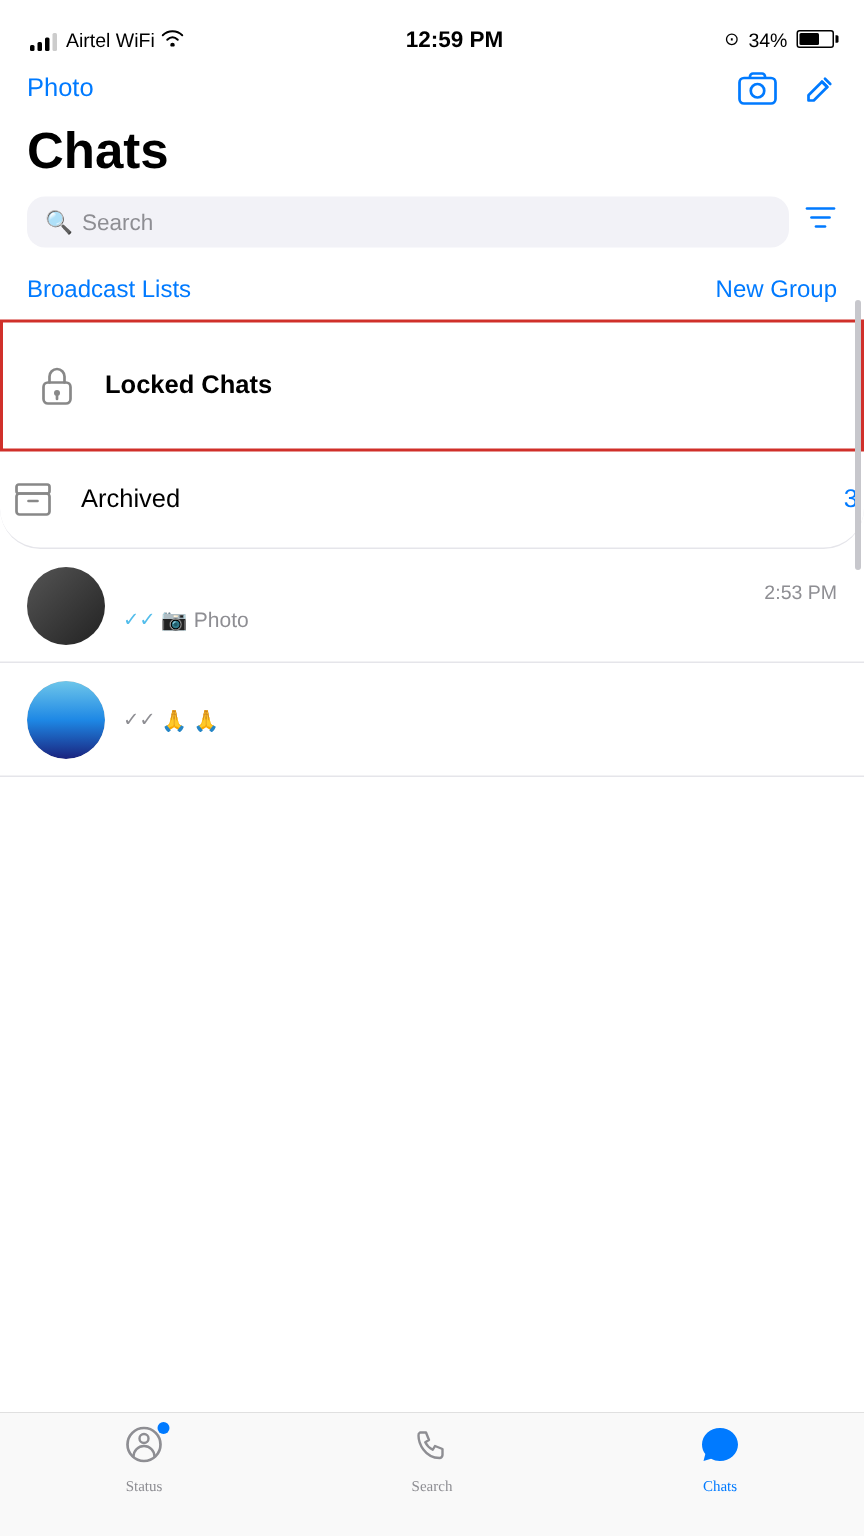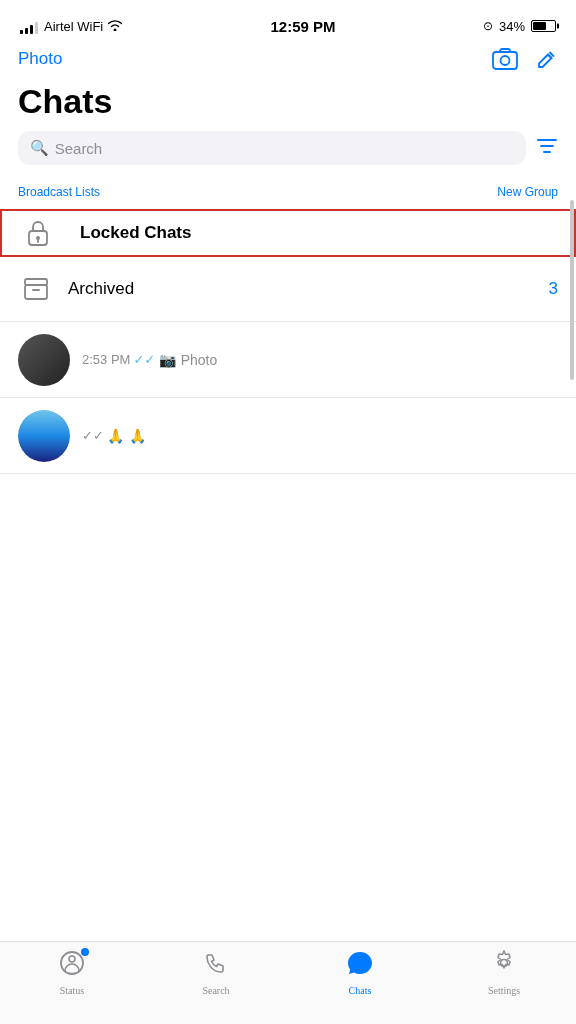--- a/index.html
+++ b/index.html
@@ -149,34 +149,34 @@
       font-size: 20px;
     }
 
     
     .quick-actions {
       display: flex;
       justify-content: space-between;
       padding: 6px 18px 10px;
     }
     .quick-action-btn {
-      font-size: 12px;
+      font-size: 16px;
       color: #007AFF;
       font-weight: 400;
     }
 
     
     .locked-chats-row {
       margin: 0 0 0 0;
       border: 2px solid #D0302A;
       background: #fff;
       display: flex;
       align-items: center;
-      padding: 4px 18px;
-      gap: 24px;
+      padding: 24px 18px;
+      gap: 14px;
       cursor: pointer;
     }
     .lock-icon-wrap {
       width: 36px;
       height: 36px;
       display: flex;
       align-items: center;
       justify-content: center;
       color: #888;
       font-size: 22px;
@@ -184,24 +184,25 @@
     .locked-chats-label {
       font-size: 17px;
       font-weight: 600;
       color: #000;
     }
 
     
     .archived-row {
       display: flex;
       align-items: center;
-      padding: 14px 18px;
+      padding: 14px 4px;
       gap: 14px;
       cursor: pointer;
       border-bottom: 1px solid #E5E5EA;
+      border-radius: 27px;
     }
     .archive-icon-wrap {
       width: 36px;
       height: 36px;
       display: flex;
       align-items: center;
       justify-content: center;
       color: #888;
       font-size: 20px;
     }
@@ -248,20 +249,21 @@
     }
     .avatar-img-blue {
       width: 100%;
       height: 100%;
       background: linear-gradient(135deg, #4FC3F7 0%, #1565C0 100%);
       position: relative;
     }
     .chat-content {
       flex: 1;
       display: flex;
+      flex-direction: column;
       gap: 3px;
       overflow: hidden;
     }
     .chat-top-row {
       display: flex;
       justify-content: space-between;
       align-items: center;
     }
     .chat-name {
       font-size: 16px;
@@ -533,22 +535,13 @@
 
   <div class="tab-item">
     <span class="tab-icon-active">
       <svg width="28" height="26" viewBox="0 0 28 26" fill="none">
         <path d="M14 2C7.4 2 2 6.9 2 13c0 2.4.8 4.6 2.2 6.4L3 24l5-1.5A12 12 0 0014 24c6.6 0 12-4.9 12-11S20.6 2 14 2z" fill="#007AFF"></path>
       </svg>
     </span>
     <span class="tab-label-active">Chats</span>
   </div>
 
-  <div class="tab-item">
-    <span class="tab-icon">
-      <svg width="26" height="26" viewBox="0 0 26 26" fill="none">
-        <circle cx="13" cy="13" r="3.5" stroke="#8E8E93" stroke-width="1.6" fill="none"></circle>
-        <path d="M13 1l1.5 3.5 3.5-.5 1 3.5-3 2 3 2-1 3.5-3.5-.5L13 18l-1.5-3.5-3.5.5-1-3.5 3-2-3-2 1-3.5 3.5.5L13 1z" stroke="#8E8E93" stroke-width="1.5" fill="none" stroke-linejoin="round"></path>
-      </svg>
-    </span>
-    <span class="tab-label">Settings</span>
-  </div>
 </div>
 
 </body></html>

